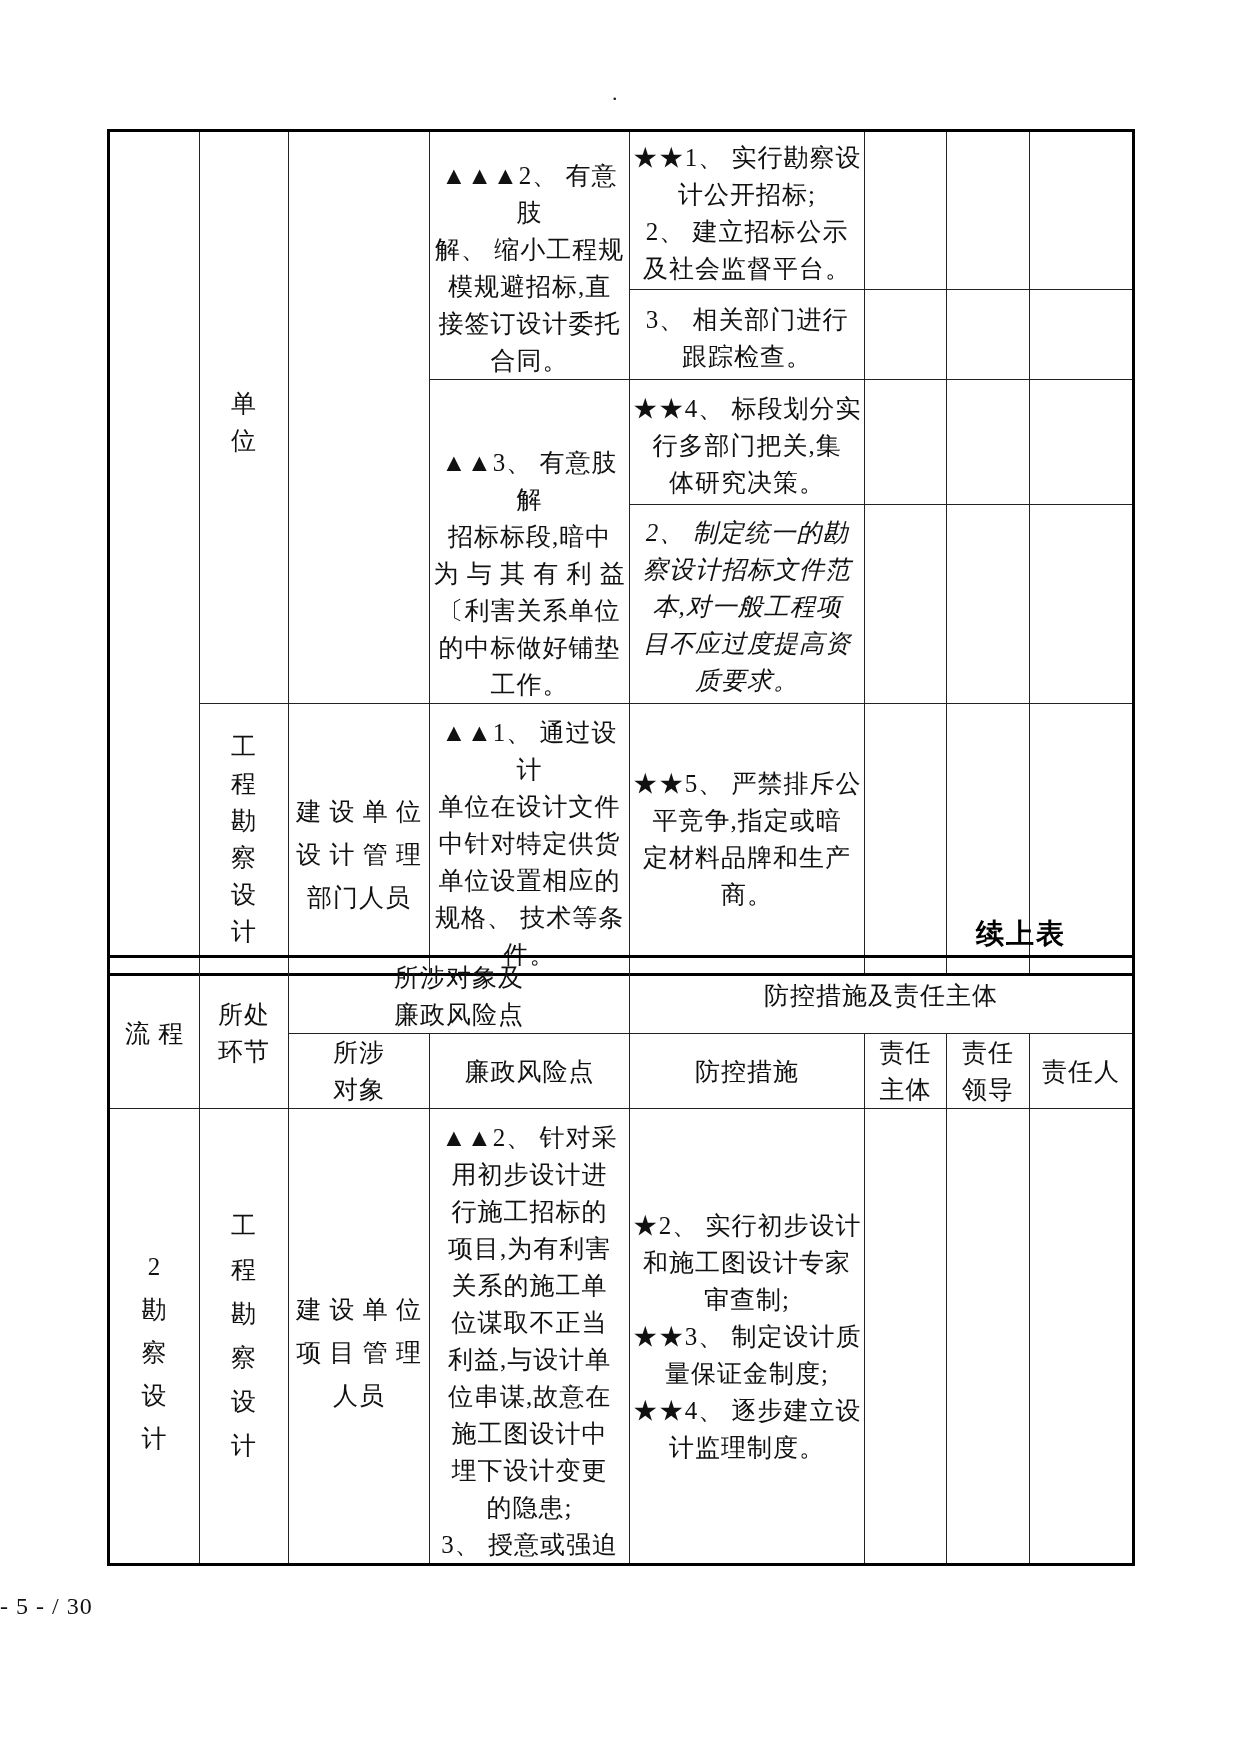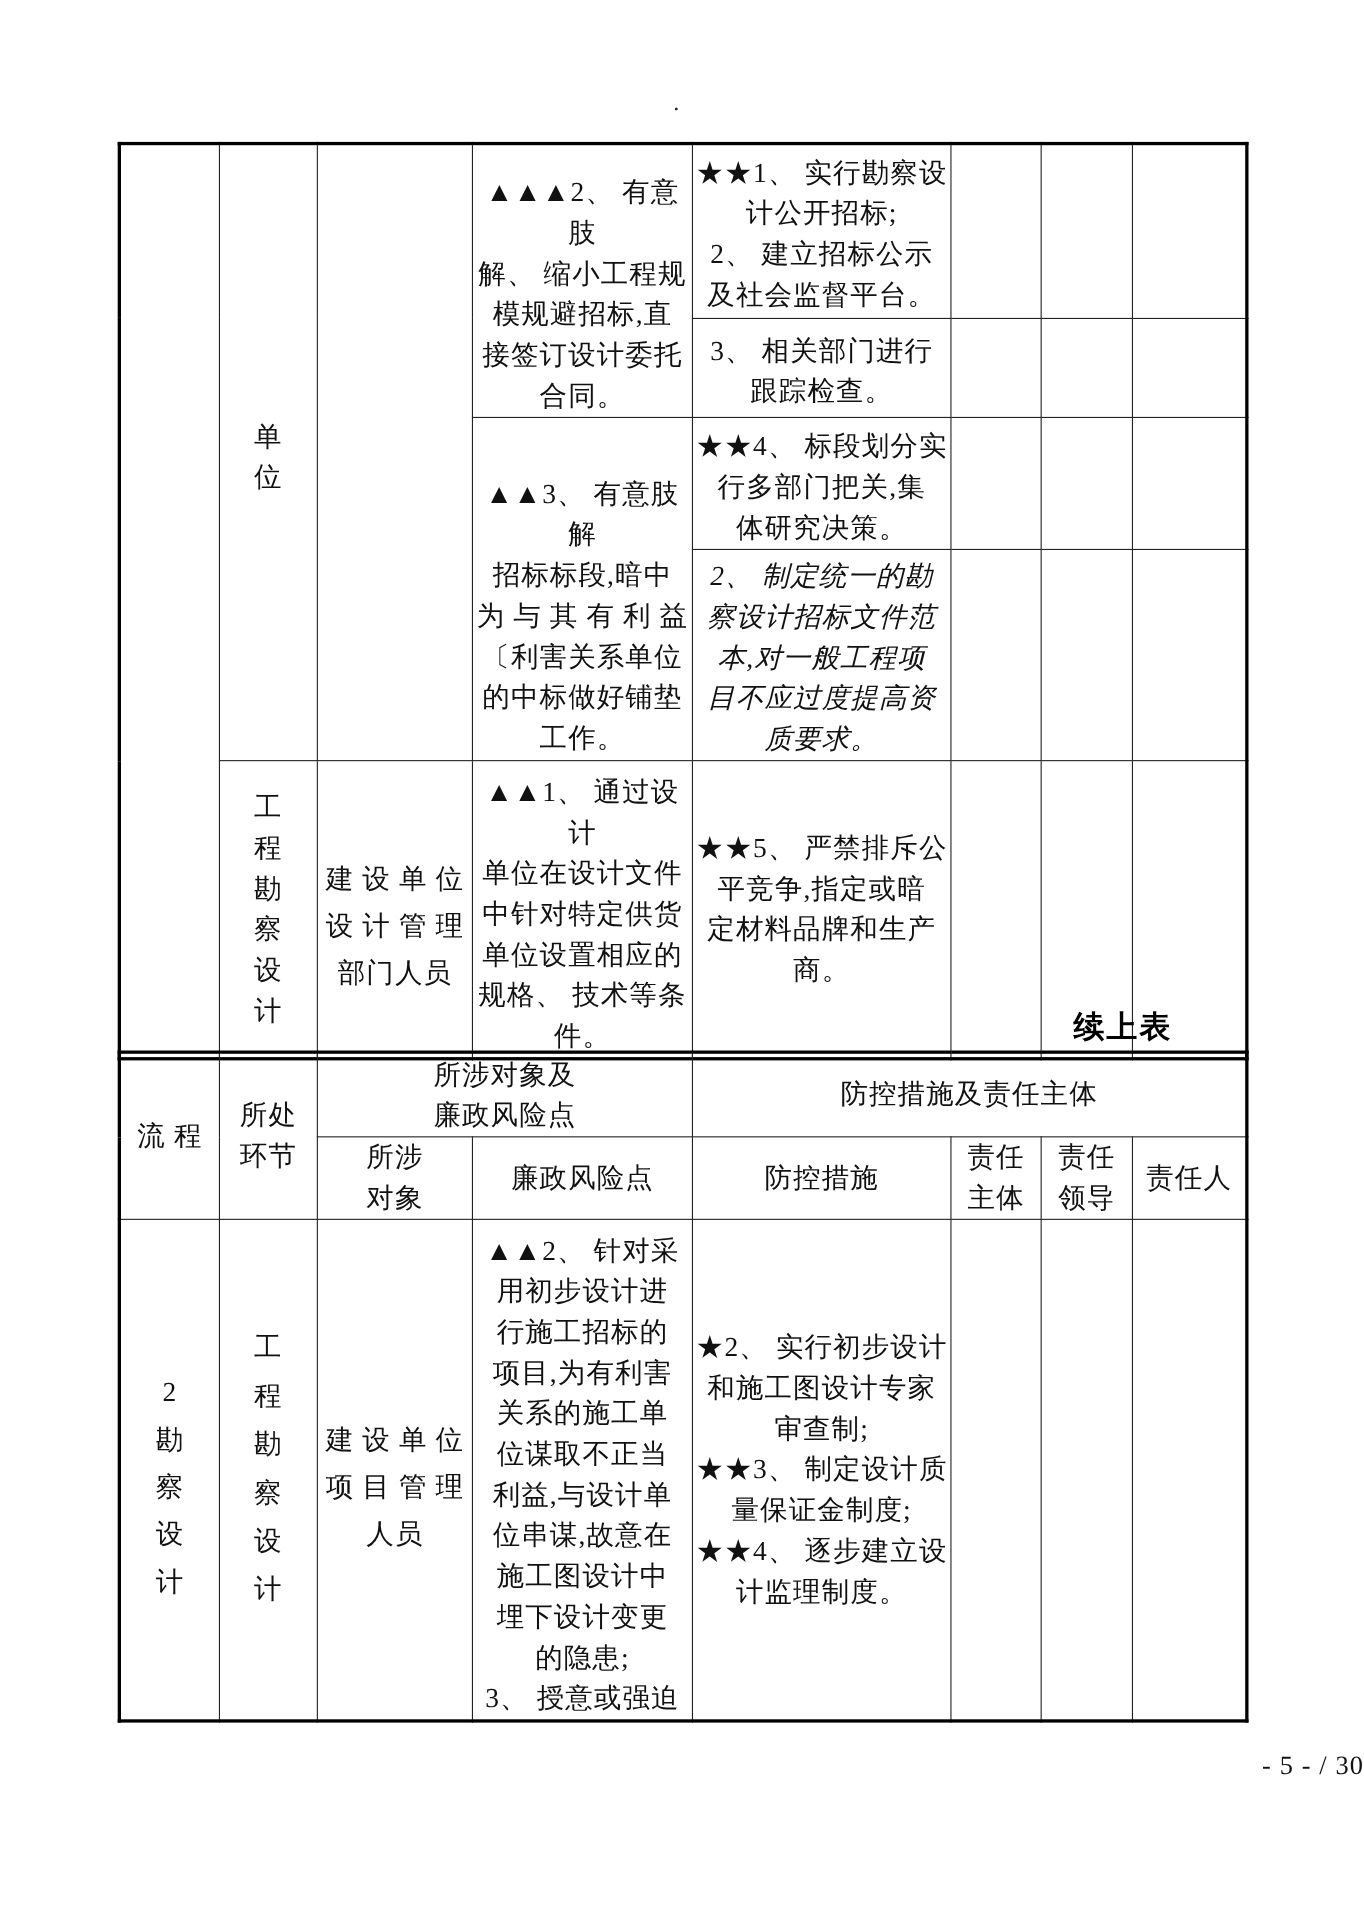--- a/index.html
+++ b/index.html
@@ -31,31 +31,31 @@
   #table1 tr.r4 td{height:186px;font-style:italic;}
   #table1 tr.r5 td{height:238px;}
   
   #table2 tr.h1 td{height:75px;}
   #table2 tr.h2 td{height:73px;}
   #table2 tr.b1 td{height:451px;}
   
   .pad-risk{padding-left:13px;padding-right:6px;}
   .pad-meas{padding-left:9px;padding-right:4px;}
   .pt6{padding-top:6px;} .pt8{padding-top:8px;} .pt10{padding-top:10px;}
-  .pt46{padding-top:25px;} .pt50{padding-top:50px;}
+  .pt46{padding-top:25px;} .pt50{padding-top:64px;}
   .hj-top{line-height:37px;padding-top:8px;}
   .lh43{line-height:43px;margin-top:32px;} .lh44{line-height:44px;}
   .hdr{font-size:27px;letter-spacing:2px;line-height:38px;text-align:center;}
   .continued{
     position:absolute;left:107px;top:915px;width:1025px;height:40px;
     text-align:right;padding-right:66px;box-sizing:border-box;
     font-size:28px;font-weight:600;letter-spacing:2px;
   }
   .footer{
-    position:absolute;left:0;top:1593px;width:1240px;text-align:right;
+    position:absolute;left:0;top:1593px;width:1240px;text-align:left;
     font-size:24px;letter-spacing:1px;color:#111;
   }
 </style>
 </head>
 <body>
 
 <div class="page">
 
   <span class="stray-dot">.</span>
 

